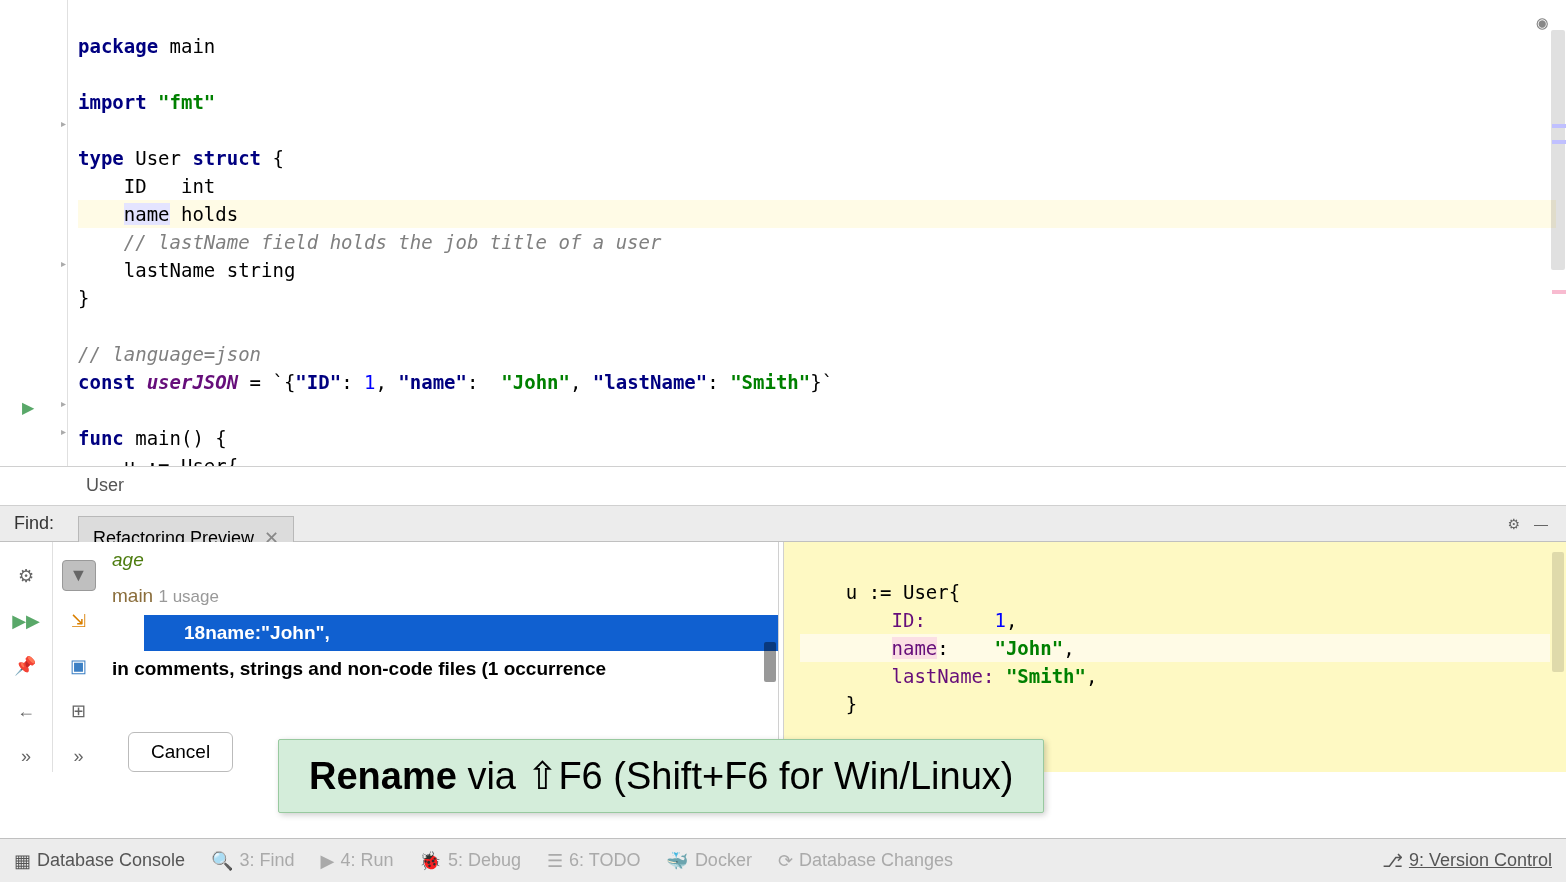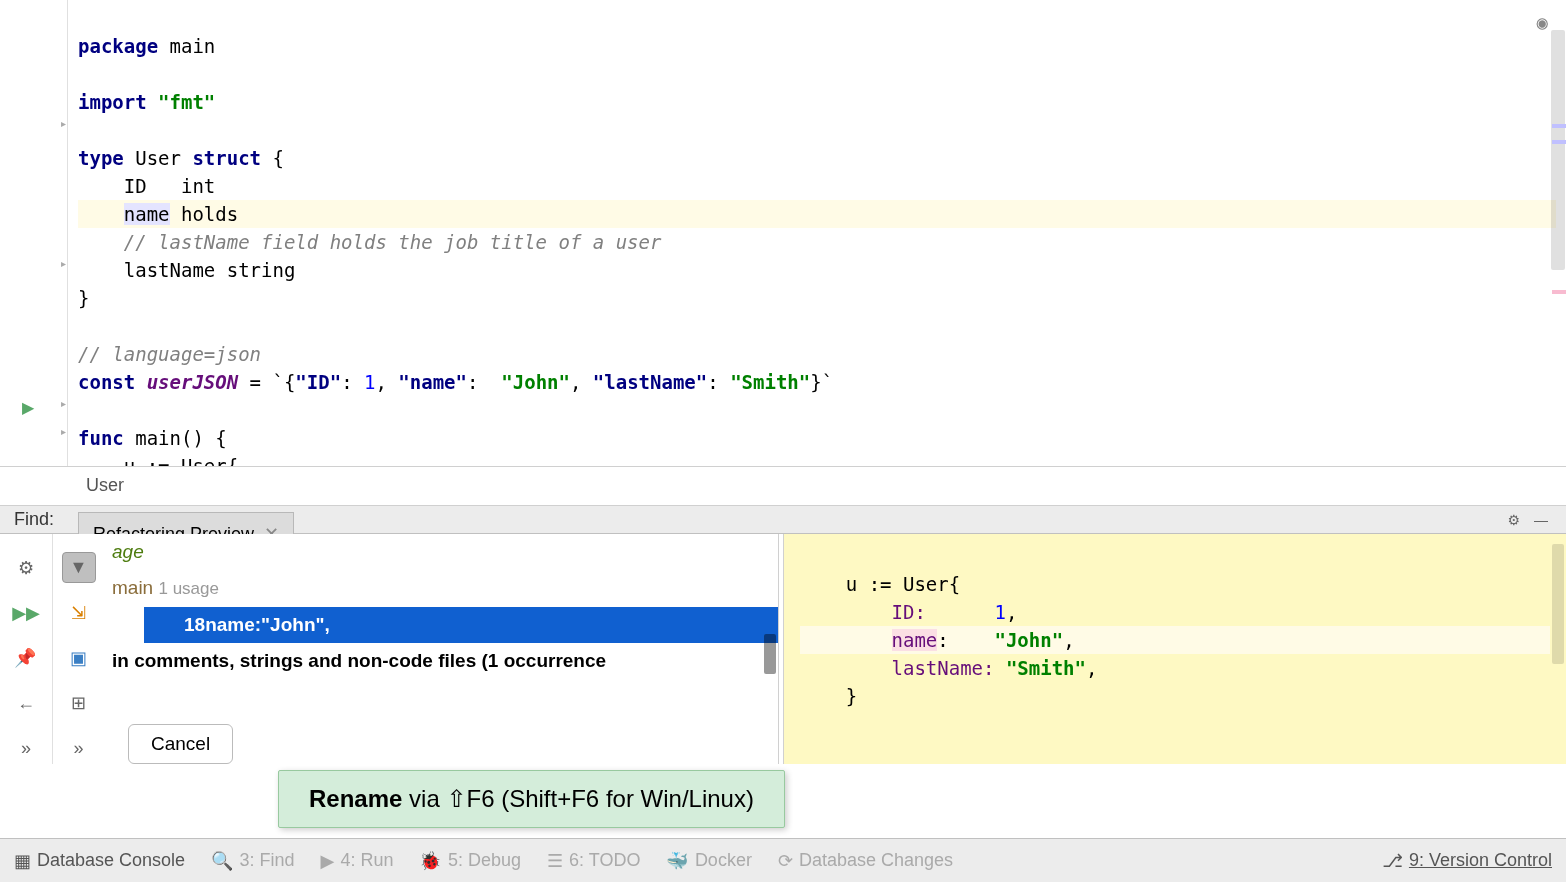--- a/index.html
+++ b/index.html
@@ -15,21 +15,21 @@
 .kw { color: #000080; font-weight: bold; }
 .str { color: #008000; font-weight: bold; }
 .comment { color: #808080; font-style: italic; }
 .num { color: #0000FF; }
 .ident { color: #660E7A; font-style: italic; font-weight: bold; }
 .field { color: #660E7A; }
 .prop { color: #000080; font-weight: bold; }
 .hl-line { background: #FFFBE6; display: inline-block; width: 100%; }
 .hl-sel { background: #E4E4FF; }
 .breadcrumb { height: 40px; background: #fff; border-top: 1px solid #d0d0d0; border-bottom: 1px solid #d0d0d0; padding: 8px 86px; color: #555; font-size: 18px; }
-.find-bar { height: 28px; background: #ECECEC; display: flex; align-items: center; border-bottom: 1px solid #c0c0c0; }
+.find-bar { height: 36px; background: #ECECEC; display: flex; align-items: center; border-bottom: 1px solid #c0c0c0; }
 .find-label { padding: 0 24px 0 14px; color: #333; font-size: 18px; }
 .tab { background: #DCDCDC; padding: 10px 14px; border: 1px solid #b8b8b8; border-bottom: none; font-size: 18px; display: flex; align-items: center; gap: 10px; margin-top: 28px; }
 .tab-close { color: #888; cursor: pointer; }
 .find-spacer { flex: 1; }
 .find-icons { display: flex; gap: 14px; padding-right: 18px; color: #666; }
 .preview-area { display: flex; height: 230px; }
 .tool-col { width: 52px; background: #fff; display: flex; flex-direction: column; align-items: center; gap: 14px; padding-top: 18px; }
 .tool-col2 { width: 52px; background: #fff; display: flex; flex-direction: column; align-items: center; gap: 14px; padding-top: 18px; border-left: 1px solid #e0e0e0; }
 .tool-btn { width: 34px; height: 34px; display: flex; align-items: center; justify-content: center; color: #666; font-size: 18px; }
 .tool-btn.active { background: #BFBFBF; border-radius: 4px; border: 1px solid #999; }
@@ -39,21 +39,21 @@
 .usage { color: #999; font-size: 17px; }
 .tree-sel { background: #1060D0; color: #fff; padding-left: 40px; font-weight: bold; display: flex; margin-left: 40px; }
 .tree-sel .str2 { color: #fff; }
 .tree-scrollv { position: absolute; right: 2px; top: 100px; width: 12px; height: 40px; background: rgba(0,0,0,0.4); border-radius: 2px; }
 .btn-row { position: absolute; bottom: 0; left: 24px; display: flex; gap: 14px; }
 .btn { padding: 8px 22px; border: 1px solid #bbb; border-radius: 6px; background: #fff; font-size: 19px; }
 .btn.disabled { color: #aaa; background: #f4f4f4; }
 .splitter { width: 6px; background: #fff; border-left: 1px solid #d0d0d0; border-right: 1px solid #d0d0d0; }
 .preview-code { flex: 1; background: #fef9c3; padding: 8px 16px; font-family: "Menlo", "Consolas", monospace; font-size: 19px; line-height: 28px; white-space: pre; position: relative; }
 .prev-scroll { position: absolute; right: 2px; top: 10px; width: 12px; height: 120px; background: rgba(0,0,0,0.12); border-radius: 2px; }
-.hint-overlay { position: absolute; bottom: 54px; left: 278px; background: #D4EDDA; border: 1px solid #98c99f; padding: 14px 30px; font-size: 24px; border-radius: 2px; box-shadow: 2px 2px 6px rgba(0,0,0,0.2); z-index: 10; }
+.hint-overlay { position: absolute; bottom: 69px; left: 278px; background: #D4EDDA; border: 1px solid #98c99f; padding: 14px 30px; font-size: 38px; border-radius: 2px; box-shadow: 2px 2px 6px rgba(0,0,0,0.2); z-index: 10; }
 .hint-overlay b { font-weight: 800; }
 .statusbar { position: absolute; bottom: 0; left: 0; right: 0; height: 44px; background: #ECECEC; border-top: 1px solid #c0c0c0; display: flex; align-items: center; padding: 0 14px; gap: 26px; font-size: 18px; color: #555; }
 .status-item { display: flex; align-items: center; gap: 6px; }
 .status-item.dim { color: #aaa; }
 .status-spacer { flex: 1; }
 .hl-name { background: #FBDFE4; }
 .marker { position: absolute; right: 0; width: 14px; height: 4px; }
 </style>
 </head>
 <body>

